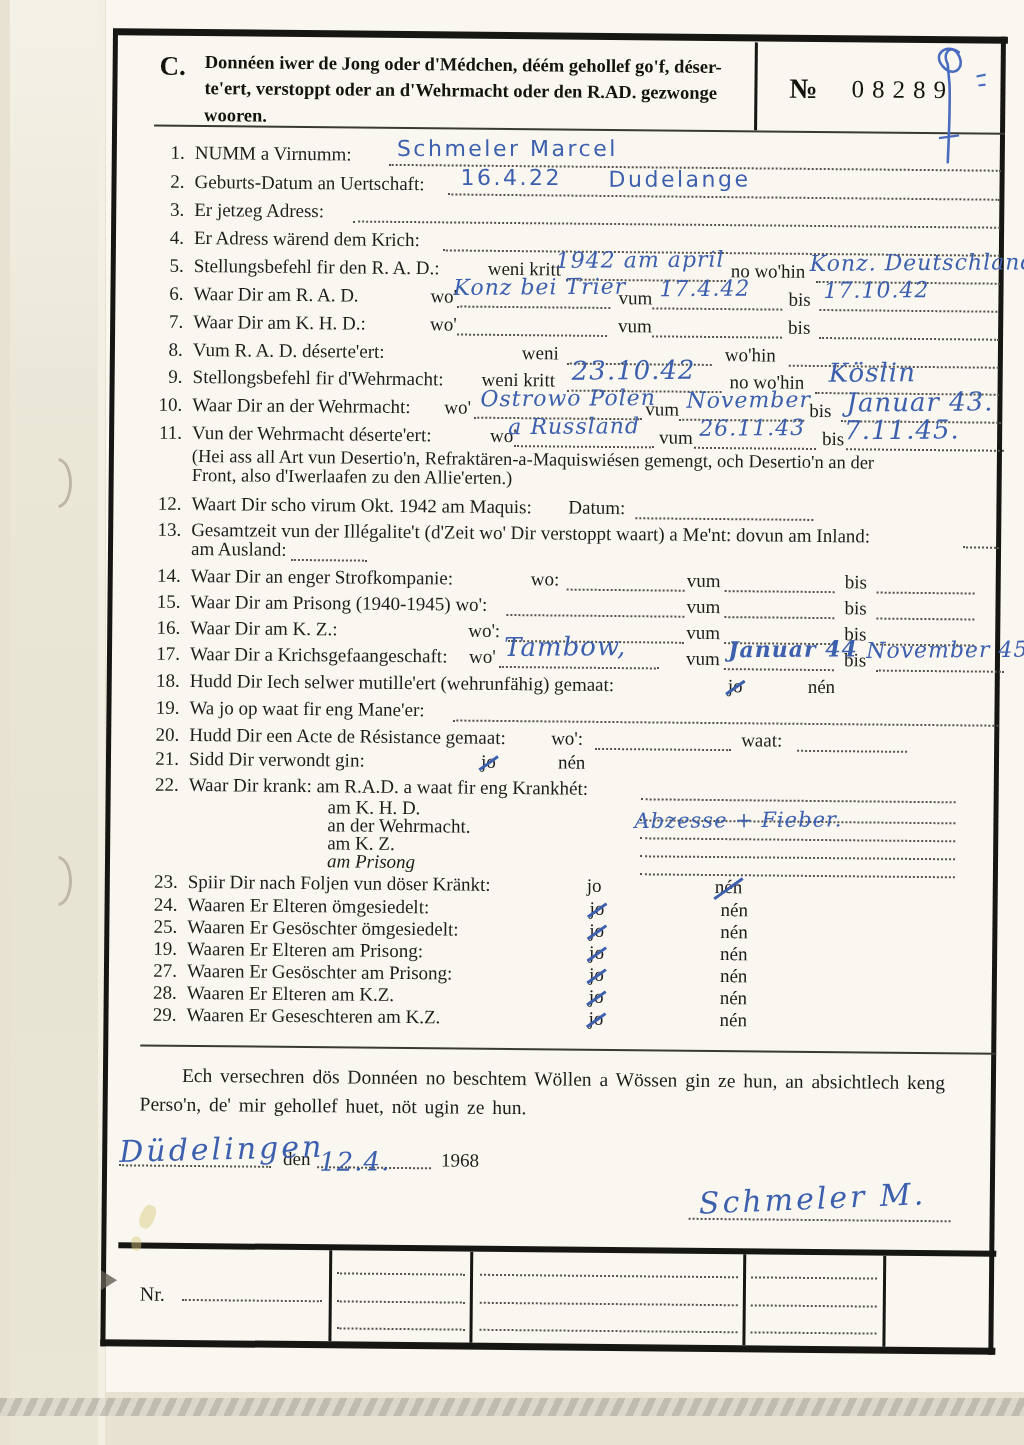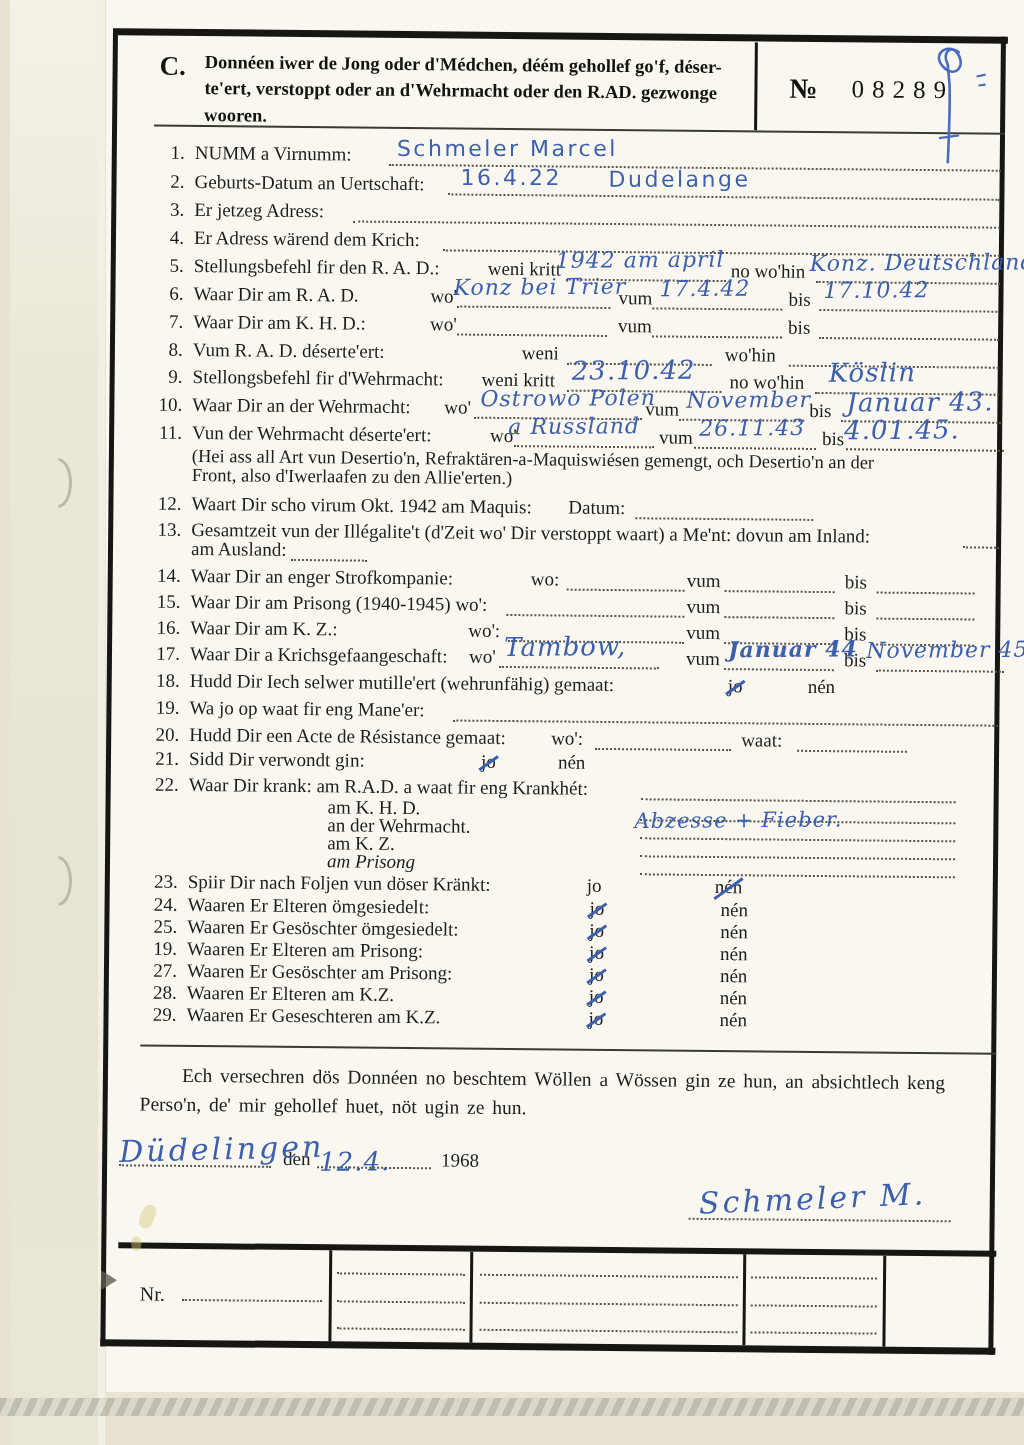--- a/index.html
+++ b/index.html
@@ -178,21 +178,21 @@
     <span class="num">11.</span>
     <span class="lab">Vun der Wehrmacht déserte'ert:</span>
     <span class="f" style="left:344px;">wo'</span>
     <span class="dots" style="left:368px;width:140px;"></span>
     <span class="hw cur" style="left:362px;top:-12px;">a Russland</span>
     <span class="f" style="left:513px;">vum</span>
     <span class="dots" style="left:548px;width:122px;"></span>
     <span class="hw cur" style="left:553px;top:-12px;">26.11.43</span>
     <span class="f" style="left:676px;">bis</span>
     <span class="dots" style="left:700px;width:158px;"></span>
-    <span class="hw cur big" style="left:698px;top:-14px;">4.01.45.</span>
+    <span class="hw cur big" style="left:698px;top:-14px;">7.11.45.</span>
   </div>
   <div class="note" style="top:447px;">
     <span class="lab">(Hei ass all Art vun Desertio'n, Refraktären-a-Maquiswiésen gemengt, och Desertio'n an der</span>
   </div>
   <div class="note" style="top:466px;">
     <span class="lab">Front, also d'Iwerlaafen zu den Allie'erten.)</span>
   </div>
 
   <div class="row" style="top:494px;">
     <span class="num">12.</span>

